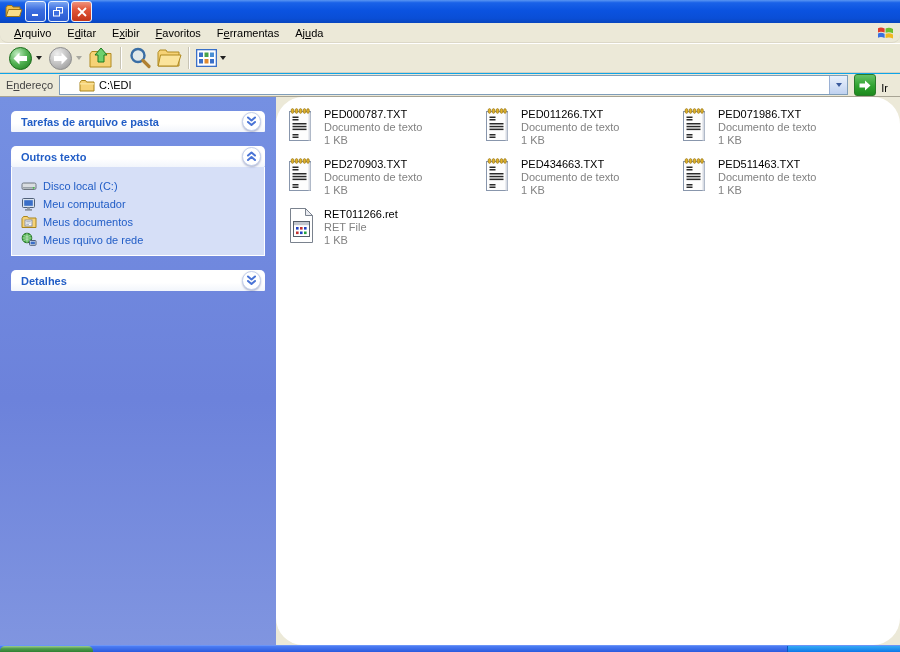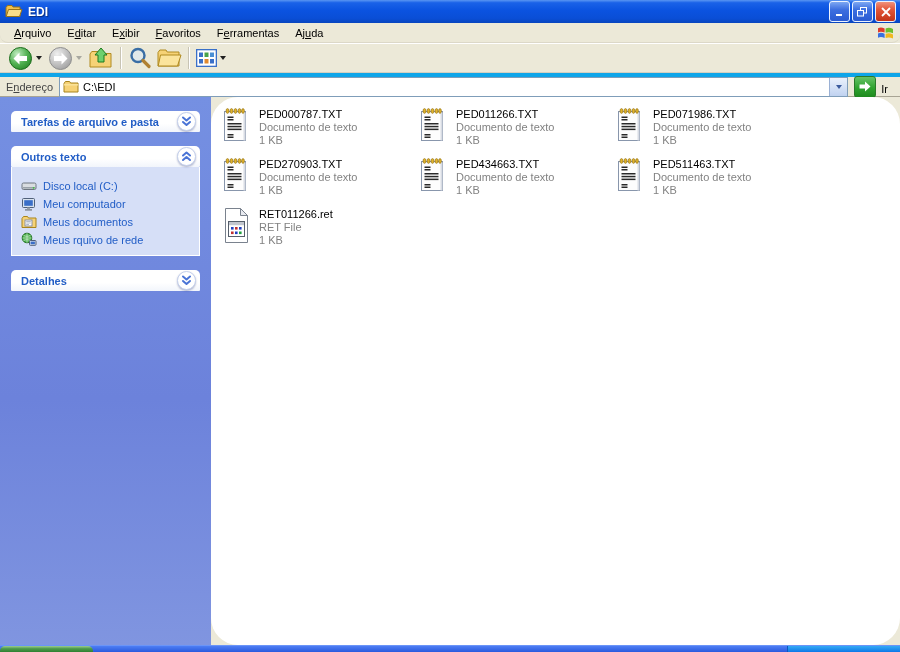--- a/index.html
+++ b/index.html
@@ -28,35 +28,35 @@
   
   .toolbar{height:30px;background:#ECE9D8;display:flex;align-items:center;
     padding-left:6px;border-top:1px solid #FFFFFF;border-bottom:1px solid #D4D0C0;box-sizing:border-box;}
   .tbtn{display:flex;align-items:center;justify-content:center;height:28px;padding:0 2px;}
   .caret{width:0;height:0;border-left:3px solid transparent;border-right:3px solid transparent;
     border-top:4px solid #202020;margin:0 4px 0 1px;}
   .caret.dis{border-top-color:#A8A8A0;}
   .tsep{width:1px;height:22px;background:#C8C4B4;border-right:1px solid #FFFFFF;margin:0 4px;}
   
   .addressbar{height:24px;background:#ECE9D8;display:flex;align-items:center;
-    padding:0 4px;border-top:4px solid #0ea5e9;border-bottom:1px solid #A8A494;box-sizing:border-box;}
+    padding:0 4px;border-top:1px solid #0ea5e9;border-bottom:1px solid #A8A494;box-sizing:border-box;}
   .addr-label{color:#444;margin:0 6px 0 2px;}
   .addr-combo{flex:1;height:20px;background:#fff;border:1px solid #7F9DB9;
-    display:flex;align-items:center;padding-left:3px;box-sizing:border-box;}
+    display:flex;align-items:center;padding-left:19px;box-sizing:border-box;}
   .addr-value{margin-left:4px;color:#000;flex:1;}
   .addr-drop{width:17px;height:18px;background:linear-gradient(180deg,#EAF1FC,#C0D2F0);
     border-left:1px solid #9AB0D4;display:flex;align-items:center;justify-content:center;}
   .addr-drop .caret{border-top-color:#3A5A9C;margin:0;}
   .go-btn{width:20px;height:20px;margin-left:6px;border:1px solid #2A7A2A;border-radius:3px;
     background:linear-gradient(180deg,#66C266 0%,#2FA32F 55%,#1E8A1E 100%);
     display:flex;align-items:center;justify-content:center;}
   .go-label{color:#000;margin:5px 8px 0 5px;}
   
   .content{display:flex;height:548px;}
-  .sidebar{width:211px;box-sizing:border-box;padding:14px 11px 0 11px;overflow:hidden;
+  .sidebar{width:276px;box-sizing:border-box;padding:14px 11px 0 11px;overflow:hidden;
     background:linear-gradient(180deg,#7590E2 0%,#6C82DB 55%,#8095E0 100%);}
   .sidebar-panel{margin-bottom:14px;}
   .panel-header{height:21px;border-radius:5px 5px 1px 1px;
     background:linear-gradient(180deg,#FFFFFF 60%,#F2F5FB 100%);
     display:flex;align-items:center;justify-content:space-between;padding:0 4px 0 10px;}
   .panel-title{color:#215DC6;font-weight:bold;}
   .chevron-btn{width:17px;height:17px;border-radius:50%;background:#fff;
     border:1px solid #C4D0EC;box-shadow:0 1px 2px rgba(10,20,90,.3);
     display:flex;align-items:center;justify-content:center;}
   .panel-body{background:#D6DFF7;border:1px solid #FFFFFF;border-top:none;
@@ -85,21 +85,20 @@
 
 <div id="window">
 
   <div class="titlebar">
     <span style="display:flex;">
       <svg width="18" height="15" viewBox="0 0 18 15">
         <path d="M1 3.5 L2.6 1.5 H7 L8 3 H15 V12.5 H1 Z" fill="#F2C14E" stroke="#9A7318" stroke-width="1"></path>
         <path d="M3.5 5.5 H17 L14.5 12.5 H1.2 Z" fill="#FBDE8A" stroke="#9A7318" stroke-width="1"></path>
       </svg>
     </span>
-    <span class="title-text">EDI</span>
     <span class="winbtn blue">
       <svg width="10" height="10" viewBox="0 0 10 10">
           <rect x="1" y="7" width="6" height="2" fill="#fff"></rect>
         </svg>
     </span>
     <span class="winbtn blue">
       <svg width="11" height="10" viewBox="0 0 11 10">
         <rect x="3.5" y="0.5" width="6" height="5.5" fill="none" stroke="#fff"></rect>
         <rect x="0.5" y="3.5" width="6" height="5.5" fill="#3D6FE0" stroke="#fff"></rect>
       </svg>

